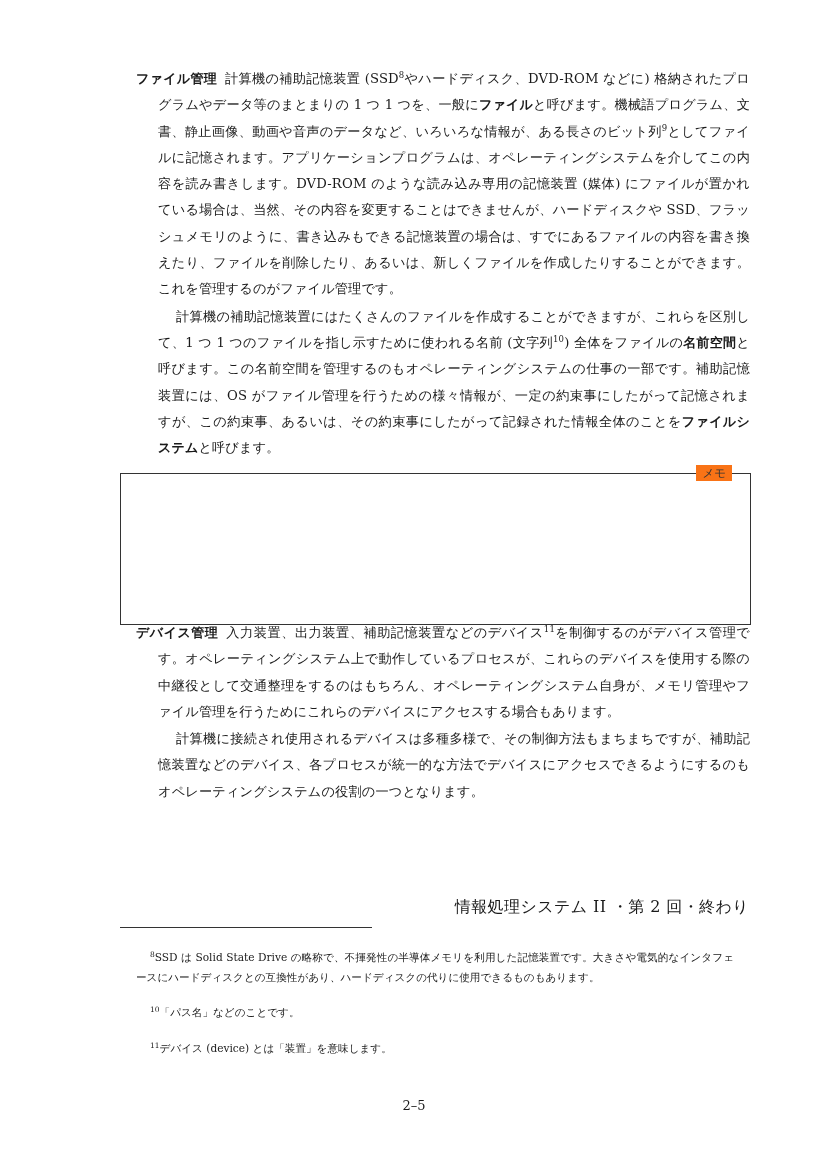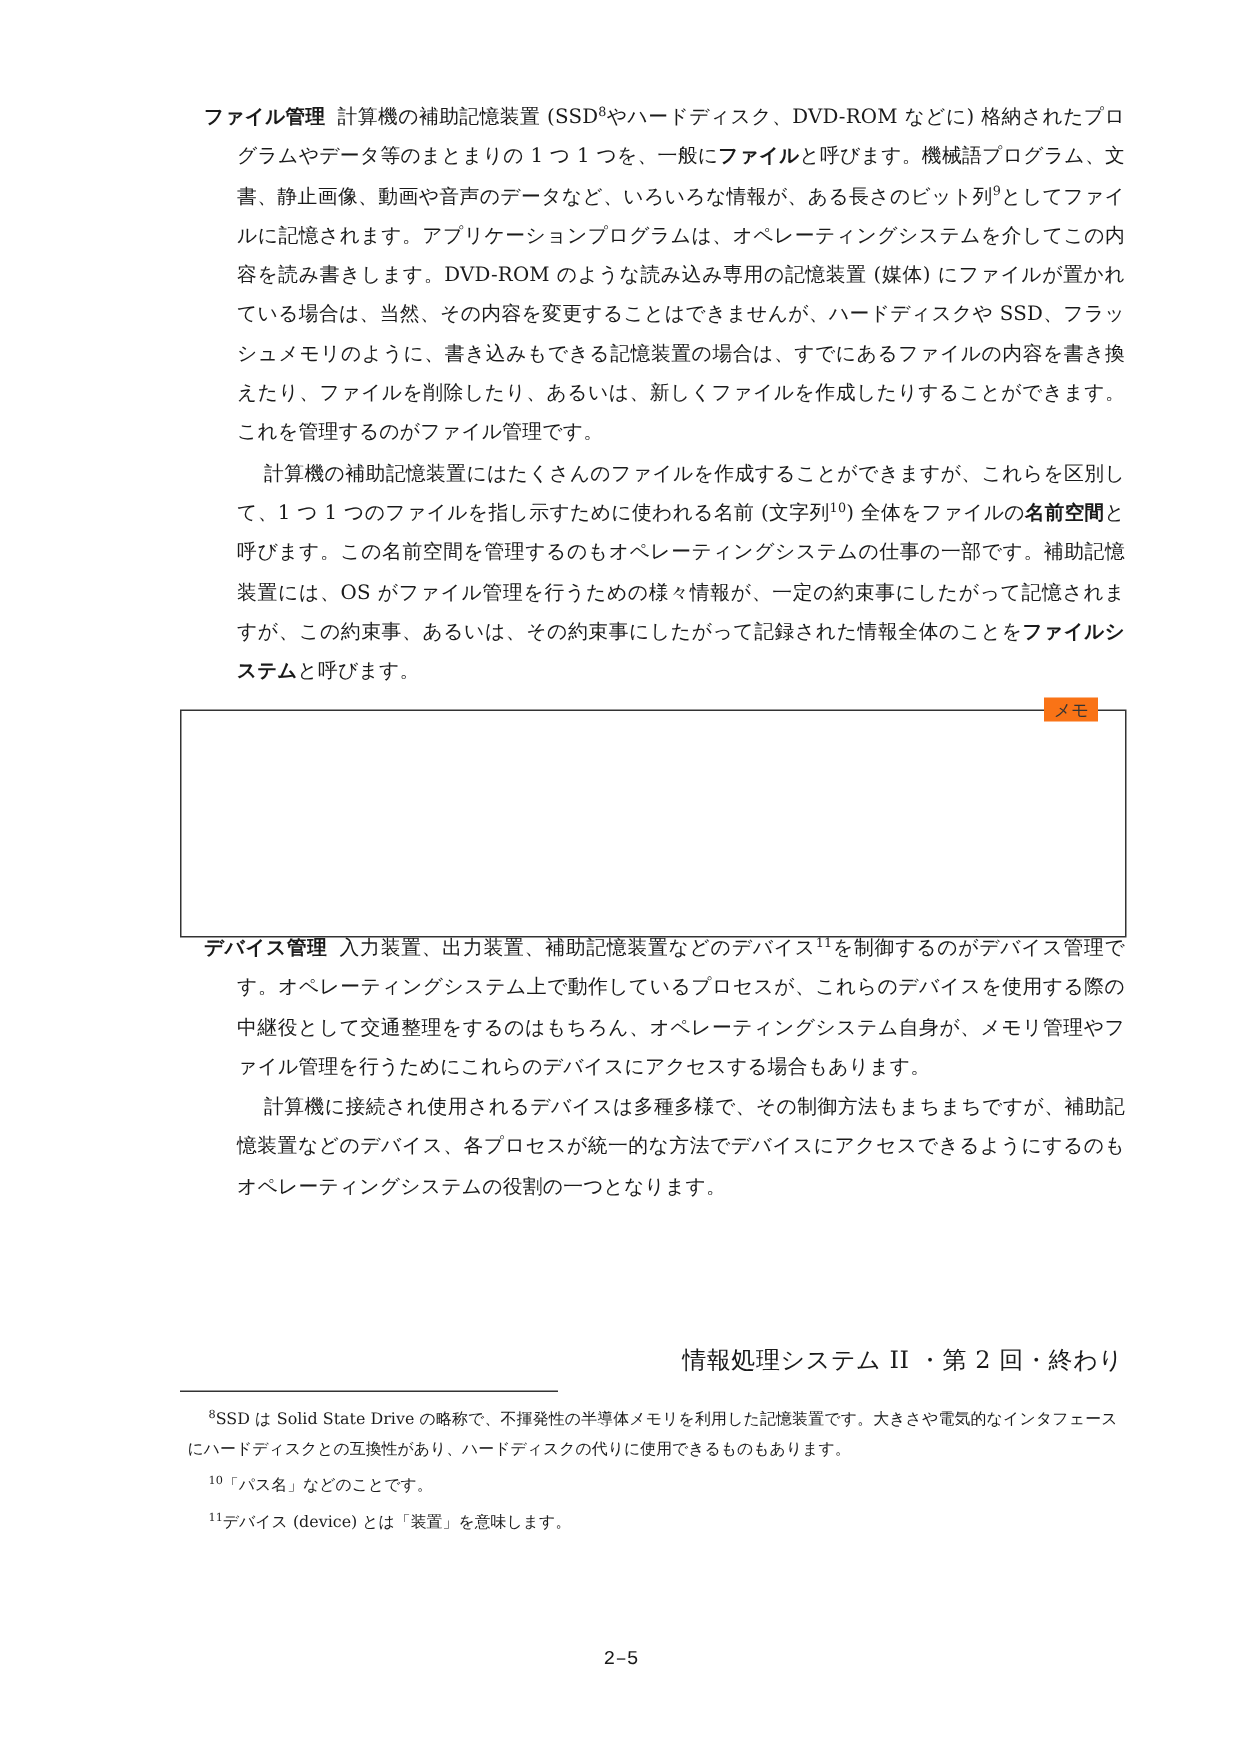--- a/index.html
+++ b/index.html
@@ -95,36 +95,35 @@
     .footnotes {
       position: absolute;
       left: 120px;
       top: 932px;
       width: 630px;
       font-size: 10.6px;
       line-height: 19.5px;
       text-align: justify;
     }
     .footnotes p {
-      margin: 5px;
+      margin: 16px;
       text-indent: 14px;
     }
     .footnotes sup {
       font-size: 7.5px;
       vertical-align: 4px;
     }
     .page-number {
       position: absolute;
       left: 0;
       width: 828px;
       top: 1097px;
       text-align: center;
       font-size: 13px;
       line-height: 18px;
-      font-family: Liberation Mono, monospace;
     }
   </style>
 </head>
 <body>
 
 <div class="page">
 
   <section id="file-section" class="text-block">
     <p><span class="term-head">ファイル管理</span><span>計算機の補助記憶装置 (SSD</span><sup>8</sup><span>やハードディスク、DVD-ROM などに) 格納されたプログラムやデータ等のまとまりの 1 つ 1 つを、一般に</span><span class="term">ファイル</span><span>と呼びます。機械語プログラム、文書、静止画像、動画や音声のデータなど、いろいろな情報が、ある長さのビット列</span><sup>9</sup><span>としてファイルに記憶されます。アプリケーションプログラムは、オペレーティングシステムを介してこの内容を読み書きします。DVD-ROM のような読み込み専用の記憶装置 (媒体) にファイルが置かれている場合は、当然、その内容を変更することはできませんが、ハードディスクや SSD、フラッシュメモリのように、書き込みもできる記憶装置の場合は、すでにあるファイルの内容を書き換えたり、ファイルを削除したり、あるいは、新しくファイルを作成したりすることができます。これを管理するのがファイル管理です。</span></p>
     <p class="indent" style="padding-left:22px;text-indent:18px;margin-top:1px;"><span>計算機の補助記憶装置にはたくさんのファイルを作成することができますが、これらを区別して、1 つ 1 つのファイルを指し示すために使われる名前 (文字列</span><sup>10</sup><span>) 全体をファイルの</span><span class="term">名前空間</span><span>と呼びます。この名前空間を管理するのもオペレーティングシステムの仕事の一部です。補助記憶装置には、OS がファイル管理を行うための様々情報が、一定の約束事にしたがって記憶されますが、この約束事、あるいは、その約束事にしたがって記録された情報全体のことを</span><span class="term">ファイルシステム</span><span>と呼びます。</span></p>

